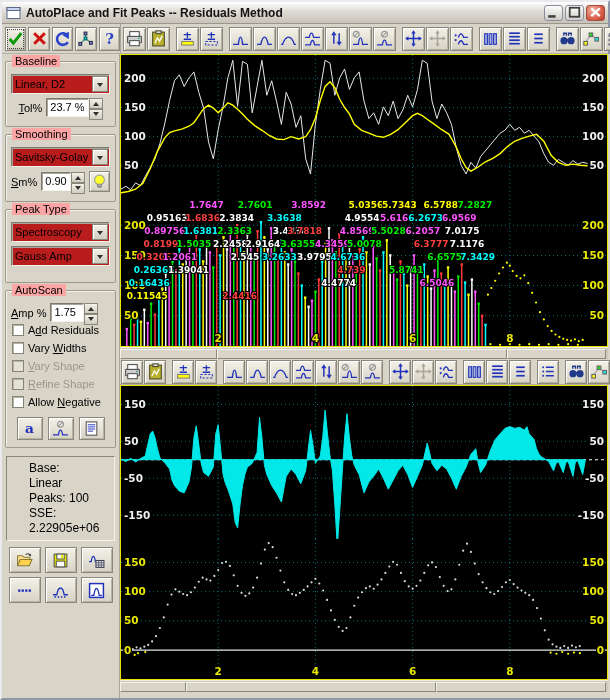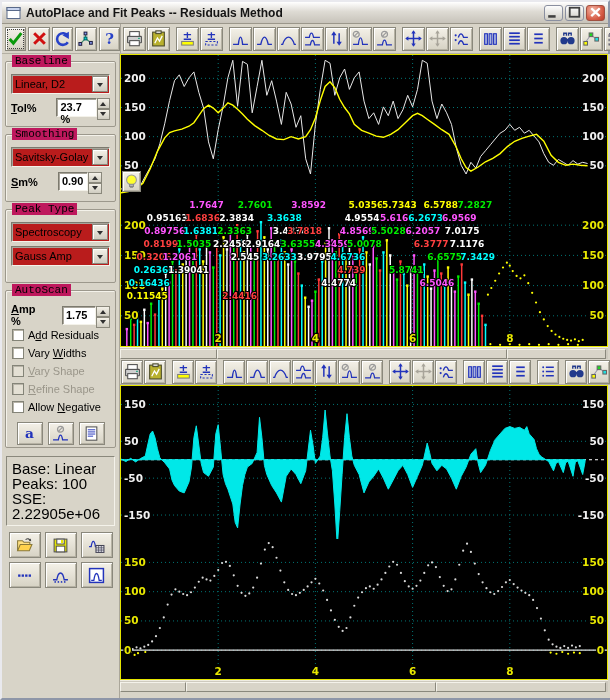--- a/index.html
+++ b/index.html
@@ -26,46 +26,46 @@
     box-shadow:inset 1px 1px 0 #ffffff, inset -1px -1px 0 #b6b2a4;}
   .tbtn.focused{outline:1px dotted #404040;outline-offset:-3px;}
   .tsep{width:4px;height:24px;flex:0 0 auto;}
   
   .bodyrow{display:flex;height:644px;}
   .sidebar{width:118px;flex:0 0 auto;border-right:1px solid #aaa69a;padding-top:2px;background:#d8d4c8;}
   .chartcol{width:490px;display:flex;flex-direction:column;background:#d8d4c8;}
   
   .group{position:relative;margin:5px 3px 7px 3px;border:1px solid #9c988c;border-radius:2px;
     box-shadow:inset 1px 1px 0 #f4f2ea;padding:10px 4px 4px 4px;}
-  .legend{position:absolute;top:-7px;left:6px;background:#be185d;padding:0 3px;font-size:11px;font-family:Liberation Mono, monospace;}
+  .legend{position:absolute;top:-7px;left:6px;background:#fca5a5;padding:0 3px;font-size:11px;}
   .combo{height:20px;display:flex;background:#b91c1c;border:1px solid;border-color:#7c7a6e #f4f2ea #f4f2ea #7c7a6e;
     box-shadow:inset 1px 1px 0 #a8a49a;margin:2px 1px 4px 1px;align-items:center;}
   .combo-text{flex:1;padding-left:3px;white-space:nowrap;overflow:hidden;font-size:11px;}
   .combo-btn{width:16px;height:16px;margin-right:1px;background:linear-gradient(180deg,#f4f1e8,#cfccc0);
     border:1px solid #8a887c;box-shadow:inset 1px 1px 0 #fff;display:flex;align-items:center;justify-content:center;}
   .arr-down{width:0;height:0;border:3.5px solid transparent;border-top:4.5px solid #303030;margin-top:4px;}
-  .row{display:flex;align-items:center;gap:20px;margin:2px 1px;font-weight:bold;}
+  .row{display:flex;align-items:center;gap:4px;margin:2px 1px;}
   .lbl{font-size:11px;}
   .spin{display:flex;height:19px;}
   .spinval{background:#fff;border:1px solid;border-color:#7c7a6e #f4f2ea #f4f2ea #7c7a6e;box-shadow:inset 1px 1px 0 #a8a49a;
     padding:2px 3px 0 3px;min-width:34px;font-size:11px;}
   .spinbtns{display:flex;flex-direction:column;width:14px;}
   .spb{flex:1;background:linear-gradient(180deg,#f4f1e8,#cfccc0);border:1px solid #8a887c;display:flex;align-items:center;justify-content:center;padding:0;}
   .tri-up{width:0;height:0;border:3px solid transparent;border-bottom:4px solid #303030;margin-bottom:2px;}
   .tri-dn{width:0;height:0;border:3px solid transparent;border-top:4px solid #303030;margin-top:2px;}
   .cb{display:flex;gap:4px;height:18px;margin-left:2px;}
   .cbbox{width:12px;height:12px;background:#fff;border:1px solid #848478;box-shadow:inset 1px 1px 0 #b8b4a8;flex:0 0 auto;}
   .cb.dis .cbbox{background:#e4e0d4;}
   .cb.dis .cblab{color:#9a968a;}
   .cblab{font-size:11px;white-space:nowrap;}
   .minibtns{display:flex;gap:5px;justify-content:center;margin-top:3px;}
   .minibtn{width:26px;height:23px;padding:0;display:flex;align-items:center;justify-content:center;
     background:linear-gradient(180deg,#f4f1e8,#d6d2c4);border:1px solid #8a887c;box-shadow:inset 1px 1px 0 #fff, inset -1px -1px 0 #b6b2a4;}
   .statusbox{margin:8px 4px 6px 4px;border:1px solid;border-color:#8a887c #f4f2ea #f4f2ea #8a887c;
-    padding:4px 5px;font-size:15px;line-height:15px;}
+    padding:4px 22px;font-size:12px;line-height:15px;}
   .btngrid{display:grid;grid-template-columns:repeat(3,32px);gap:4px;justify-content:center;margin-top:2px;}
   .bigbtn{width:32px;height:26px;padding:0;display:flex;align-items:center;justify-content:center;
     background:linear-gradient(180deg,#f4f1e8,#d6d2c4);border:1px solid #8a887c;box-shadow:inset 1px 1px 0 #fff, inset -1px -1px 0 #b6b2a4;}
   
   .chartwin{width:488px;background:#000;border:1px solid #e6e600;}
   .chartwin svg{display:block;}
   .strip{width:488px;height:12px;background:#cdc9bd;display:flex;border-top:1px solid #efece2;}
   .sseg{height:10px;margin-top:1px;background:#d8d4c8;border:1px solid;border-color:#f4f2ea #8a887c #8a887c #f4f2ea;}
   .toolrow2{height:26px;display:flex;align-items:center;gap:1px;background:#d8d4c8;padding-left:1px;border-bottom:1px solid #b4b0a4;}
   svg text.tick{font-family:"DejaVu Sans",sans-serif;font-size:10.5px;font-weight:bold;paint-order:stroke;stroke:#000;stroke-width:2.5px;}

